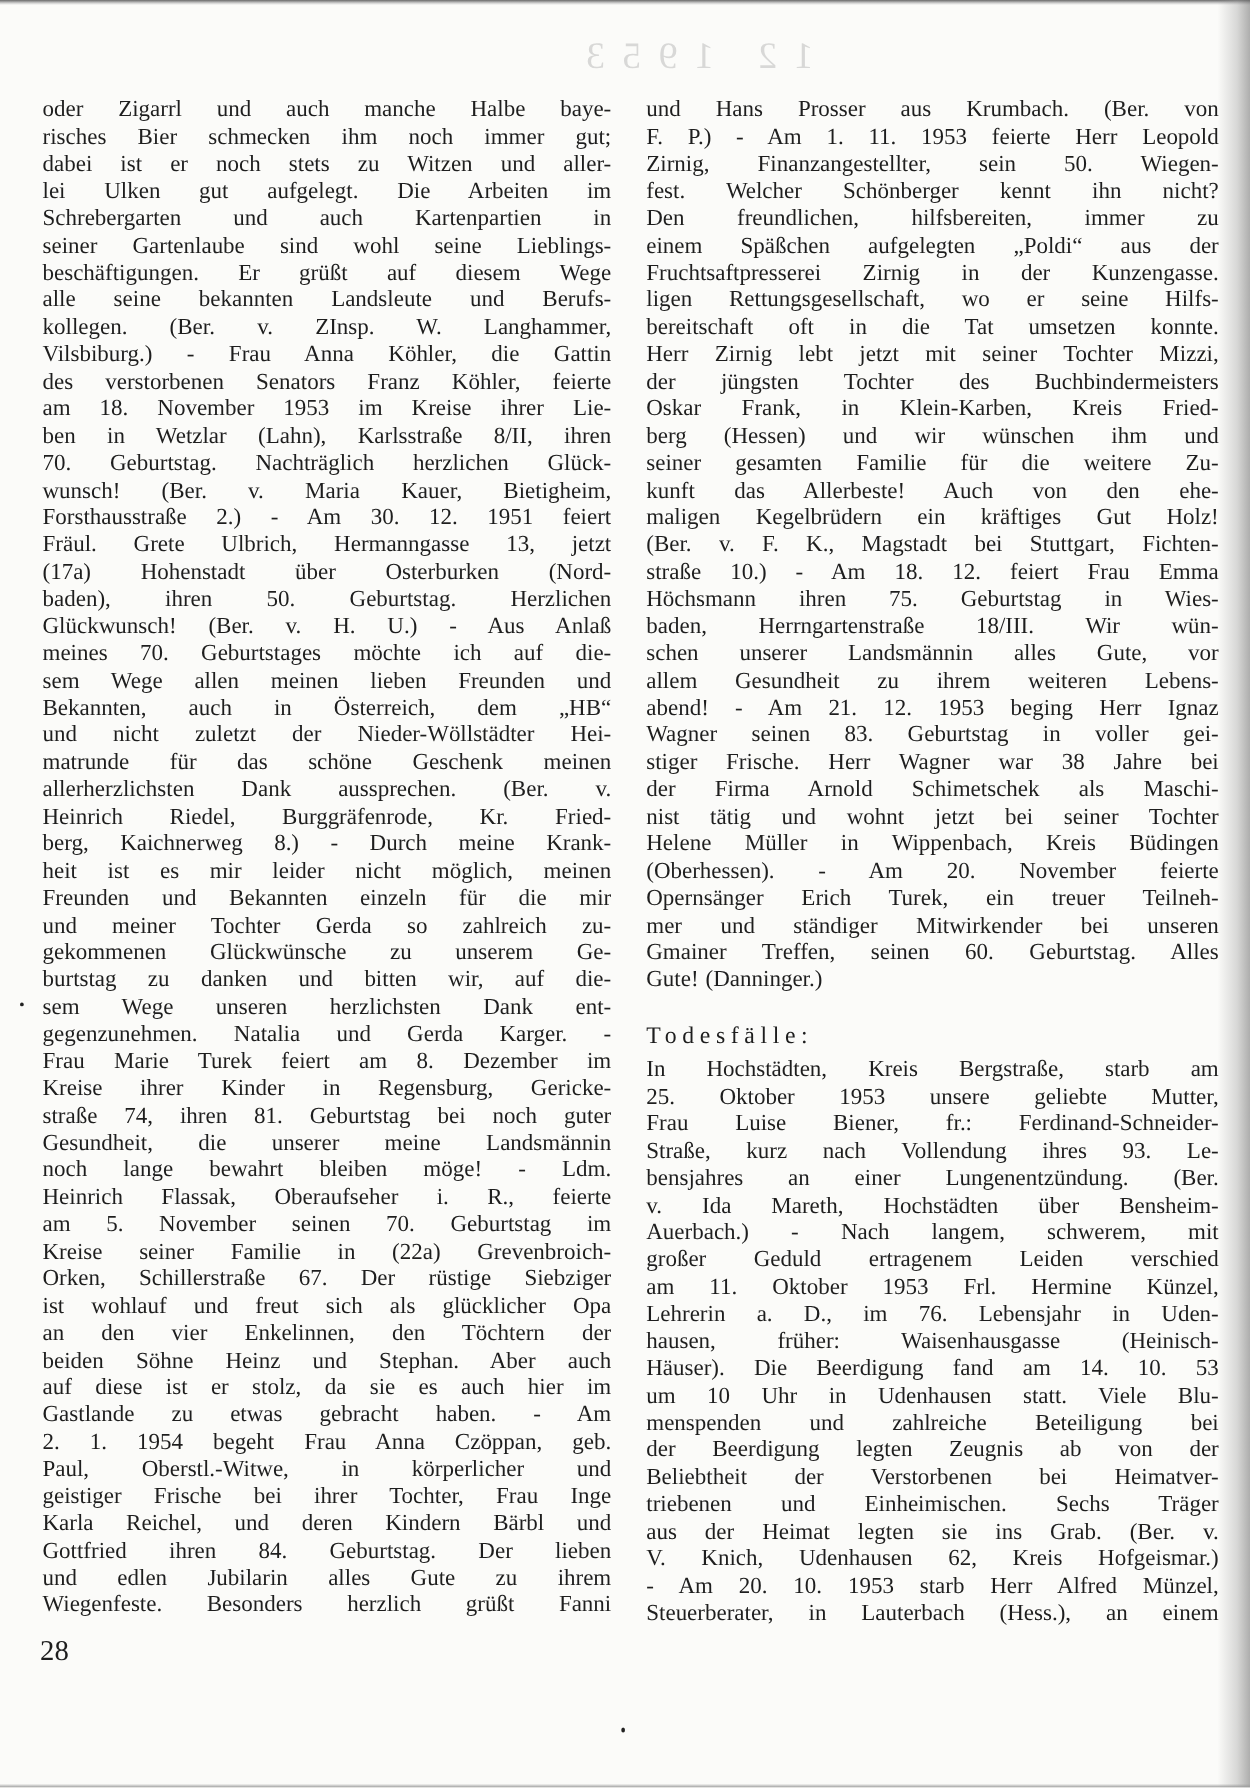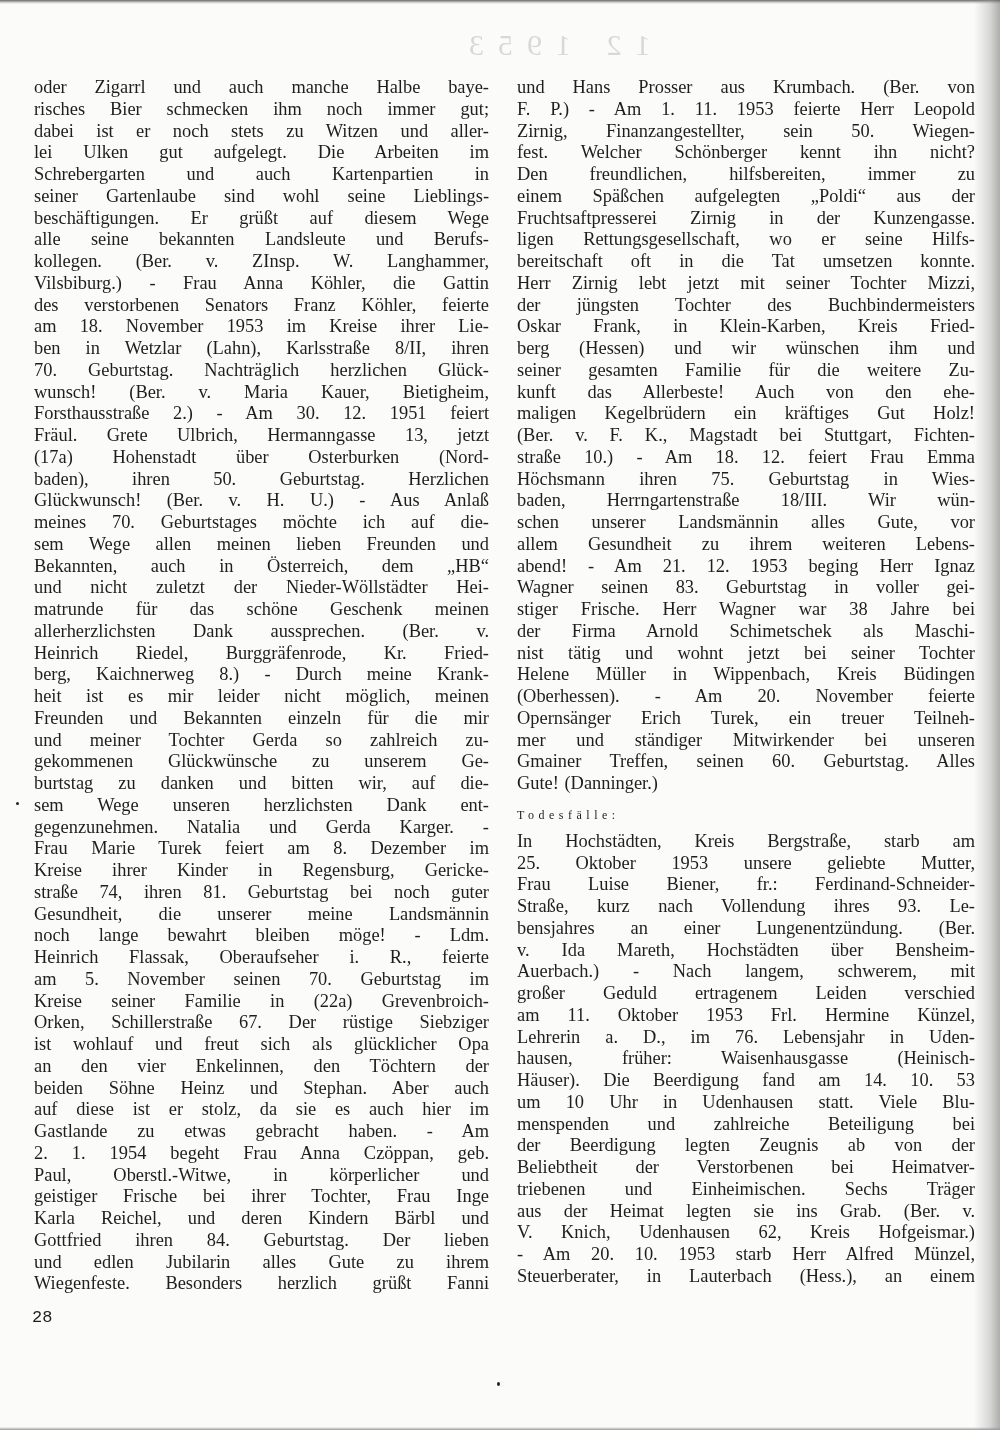--- a/index.html
+++ b/index.html
@@ -45,30 +45,30 @@
     white-space: nowrap;
     overflow: visible;
     font-family: "Liberation Serif", "DejaVu Serif", serif;
     word-spacing: 1px;
   }
   .line.last { text-align-last: left; }
   .heading {
     display: block;
     height: 22px;
     line-height: 22px;
-    font-size: 12px;
+    font-size: 19px;
     letter-spacing: 4.5px;
-    margin-top: 9px;
+    margin-top: 23px;
     margin-bottom: 5px;
     font-family: "Liberation Serif", "DejaVu Serif", serif;
   }
   .page-number {
     position: absolute; left: 32px; top: 1308px;
-    font-size: 17px;
-    font-family: Liberation Mono, monospace;
+    font-size: 23px;
+    font-family: Liberation Serif, serif;
   }
   .speck { position: absolute; background: #222; border-radius: 50%; }
 </style>
 </head>
 <body>
 
 <div class="page-top-edge"></div>
 <div class="page-right-shadow"></div>
 <div class="page-bottom-edge"></div>
 

